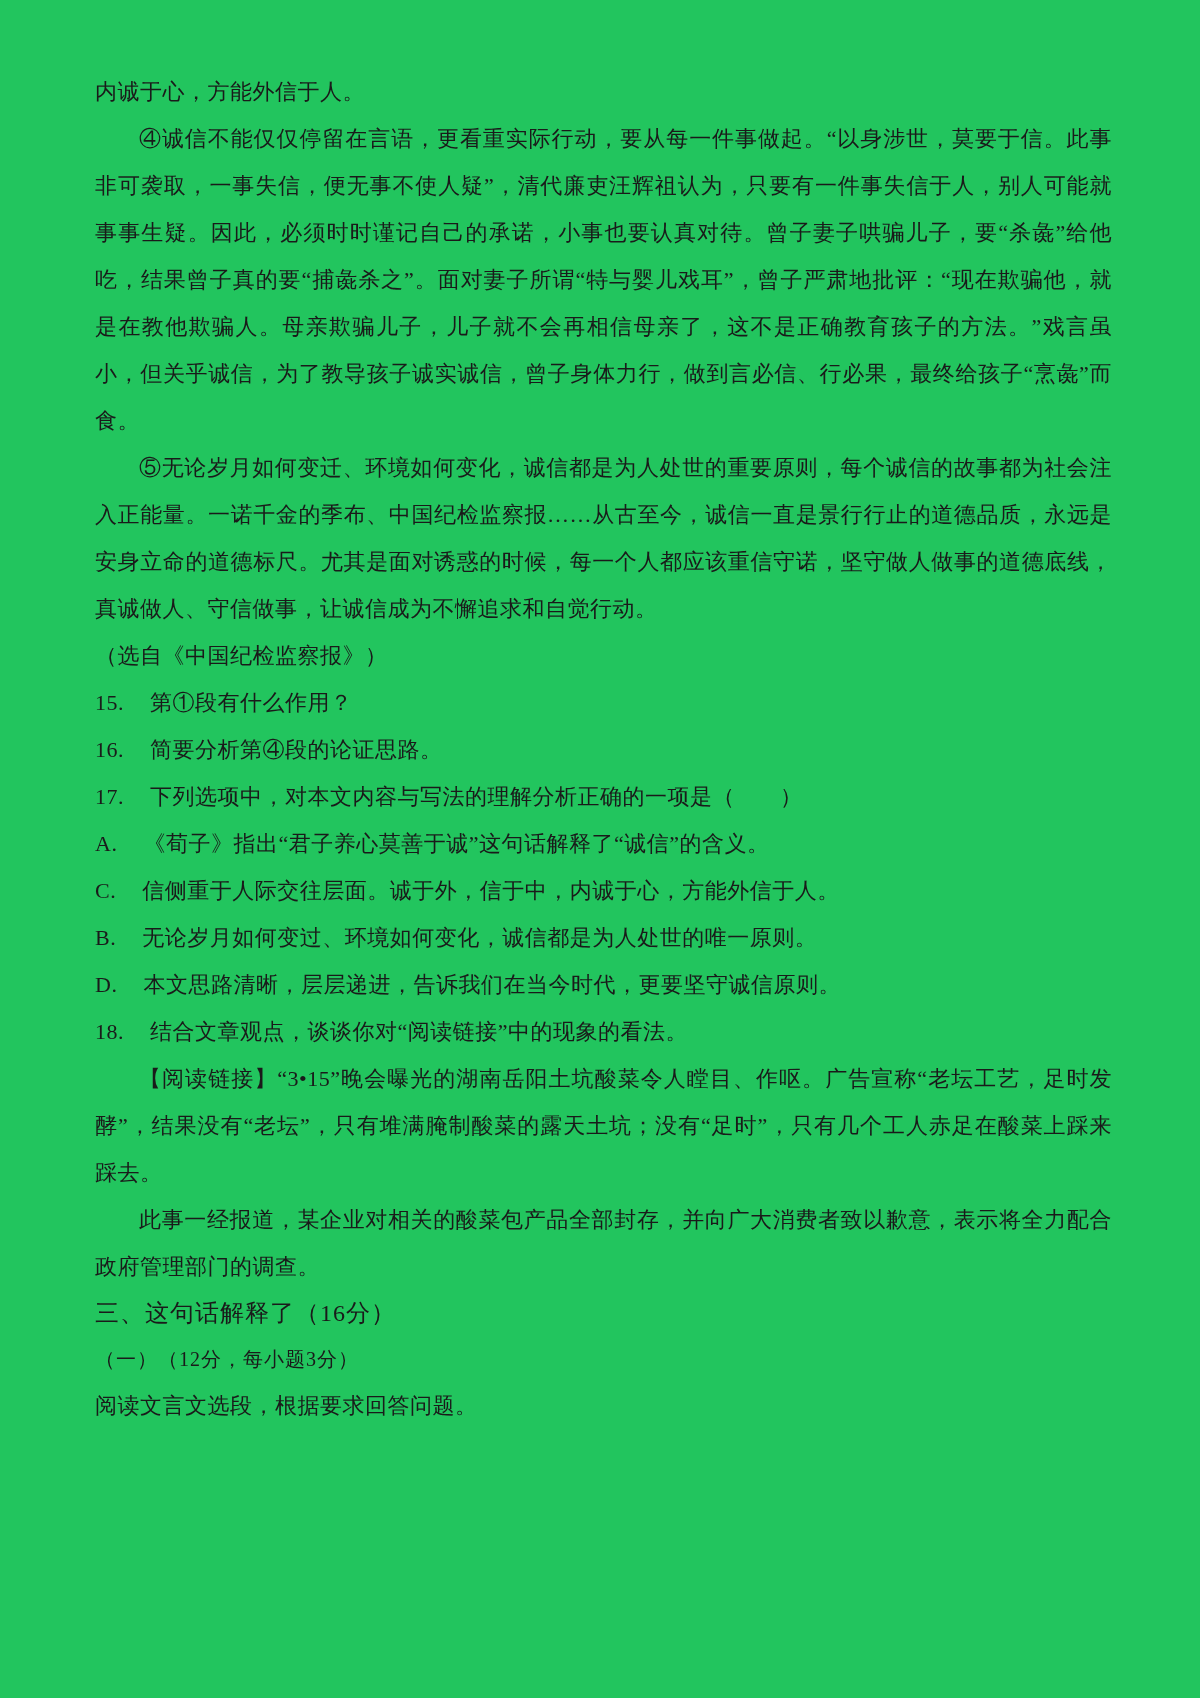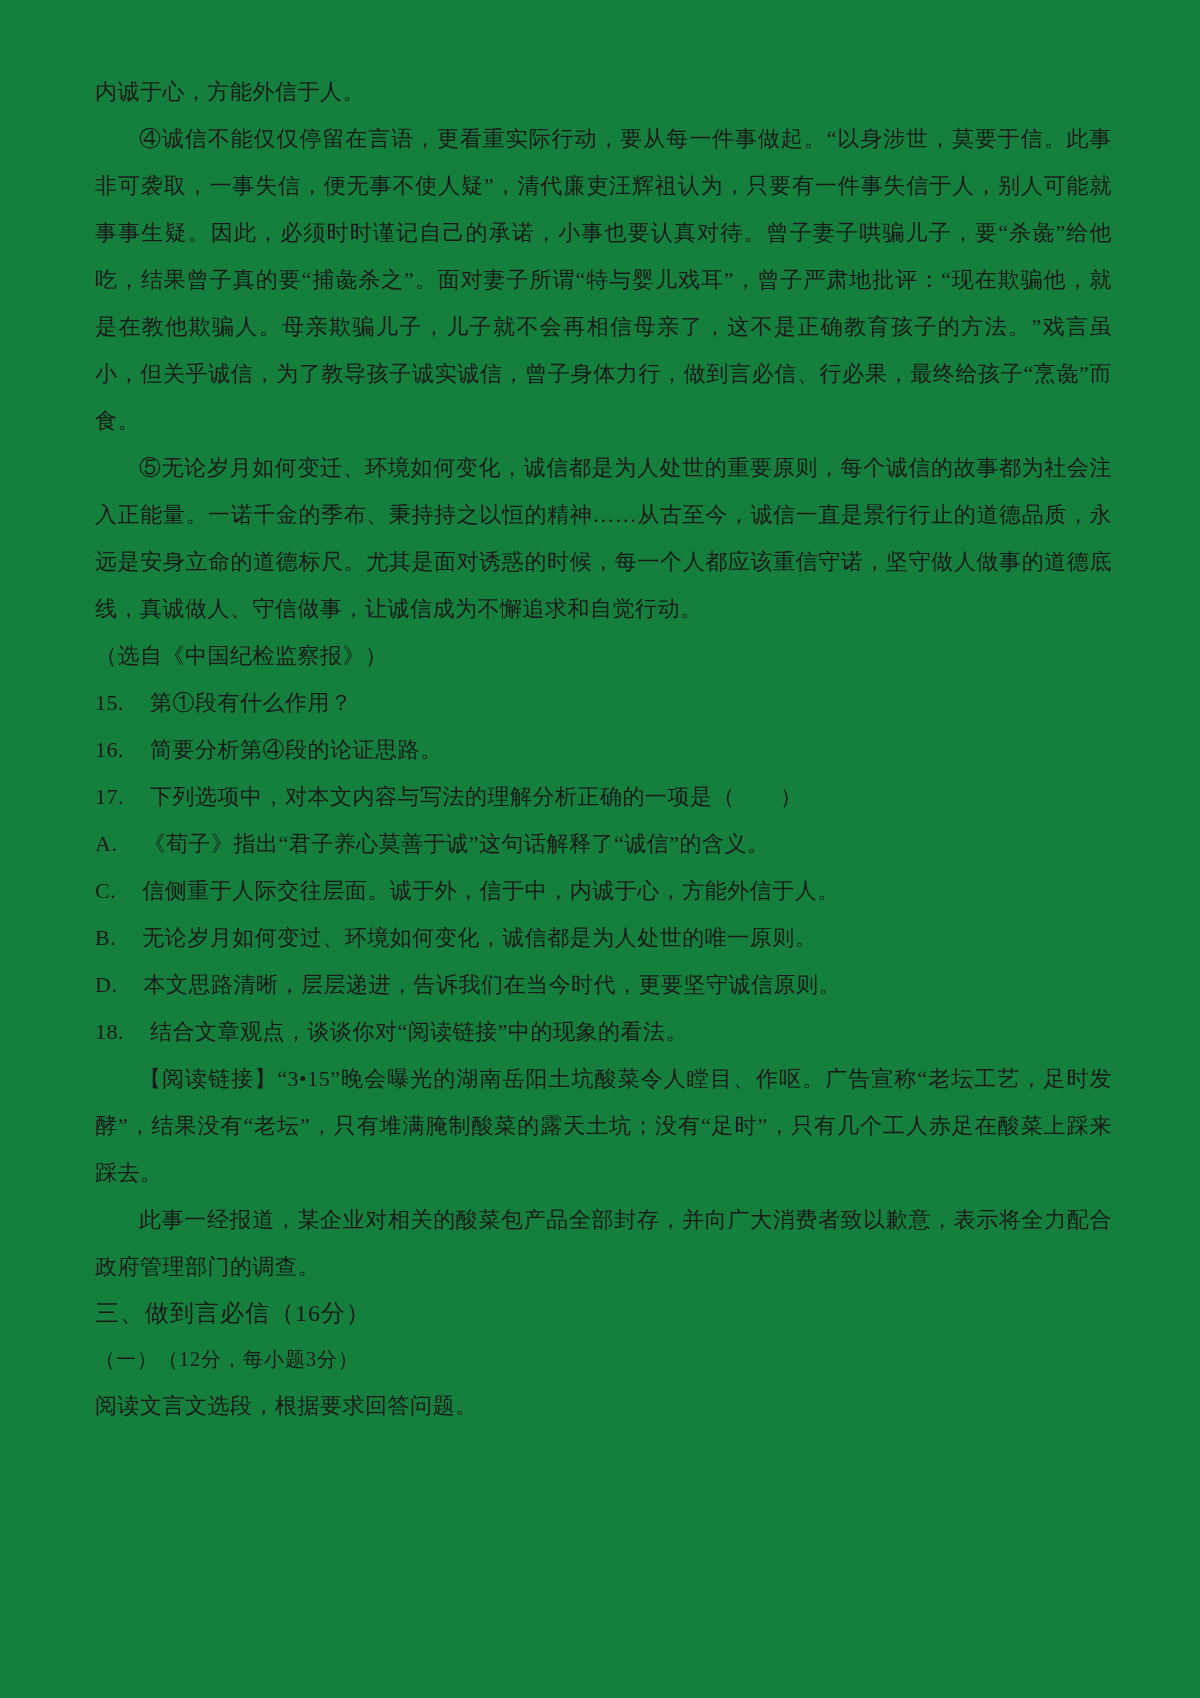--- a/index.html
+++ b/index.html
@@ -5,21 +5,21 @@
   html, body {
     margin: 0;
     padding: 0;
     background: #ffffff;
   }
   .page {
     position: relative;
     width: 1200px;
     height: 1698px;
     margin: 0 auto;
-    background: #15803d;
+    background: #22c55e;
     color: #1a1a1a;
     box-sizing: border-box;
     padding: 68px 88px 0 95px;
     font-family: "Liberation Serif", "DejaVu Serif", serif;
     font-size: 22px;
     line-height: 47px;
     overflow: hidden;
   }
   .page p, .page h2, .page h3 {
     margin: 0;
@@ -52,21 +52,21 @@
 </style>
 </head>
 <body>
 
 <div class="page">
 
   <p class="body">内诚于心，方能外信于人。</p>
 
   <p class="body indent">④诚信不能仅仅停留在言语，更看重实际行动，要从每一件事做起。“以身涉世，莫要于信。此事非可袭取，一事失信，便无事不使人疑”，清代廉吏汪辉祖认为，只要有一件事失信于人，别人可能就事事生疑。因此，必须时时谨记自己的承诺，小事也要认真对待。曾子妻子哄骗儿子，要“杀彘”给他吃，结果曾子真的要“捕彘杀之”。面对妻子所谓“特与婴儿戏耳”，曾子严肃地批评：“现在欺骗他，就是在教他欺骗人。母亲欺骗儿子，儿子就不会再相信母亲了，这不是正确教育孩子的方法。”戏言虽小，但关乎诚信，为了教导孩子诚实诚信，曾子身体力行，做到言必信、行必果，最终给孩子“烹彘”而食。</p>
 
-  <p class="body indent">⑤无论岁月如何变迁、环境如何变化，诚信都是为人处世的重要原则，每个诚信的故事都为社会注入正能量。一诺千金的季布、秉持持之以恒的精神……从古至今，诚信一直是景行行止的道德品质，永远是安身立命的道德标尺。尤其是面对诱惑的时候，每一个人都应该重信守诺，坚守做人做事的道德底线，真诚做人、守信做事，让诚信成为不懈追求和自觉行动。</p>
+  <p class="body indent">⑤无论岁月如何变迁、环境如何变化，诚信都是为人处世的重要原则，每个诚信的故事都为社会注入正能量。一诺千金的季布、中国纪检监察报……从古至今，诚信一直是景行行止的道德品质，永远是安身立命的道德标尺。尤其是面对诱惑的时候，每一个人都应该重信守诺，坚守做人做事的道德底线，真诚做人、守信做事，让诚信成为不懈追求和自觉行动。</p>
 
 
   <p class="body attribution">（选自《中国纪检监察报》）</p>
 
   <p class="body">
     <span class="qnum">15.</span><span>第①段有什么作用？</span>
   </p>
 
   <p class="body">
     <span class="qnum">16.</span><span>简要分析第④段的论证思路。</span>
@@ -93,19 +93,19 @@
   </p>
 
   <p class="body">
     <span class="qnum">18.</span><span>结合文章观点，谈谈你对“阅读链接”中的现象的看法。</span>
   </p>
 
   <p class="body indent">【阅读链接】“3•15”晚会曝光的湖南岳阳土坑酸菜令人瞠目、作呕。广告宣称“老坛工艺，足时发酵”，结果没有“老坛”，只有堆满腌制酸菜的露天土坑；没有“足时”，只有几个工人赤足在酸菜上踩来踩去。</p>
 
   <p class="body indent">此事一经报道，某企业对相关的酸菜包产品全部封存，并向广大消费者致以歉意，表示将全力配合政府管理部门的调查。</p>
 
-  <h2 class="heading">三、做到言必信（16分）</h2>
+  <h2 class="heading">三、这句话解释了（16分）</h2>
 
   <h3 class="heading sub">（一）（12分，每小题3分）</h3>
 
   <p class="body">阅读文言文选段，根据要求回答问题。</p>
 
 </div>
 
 </body></html>

